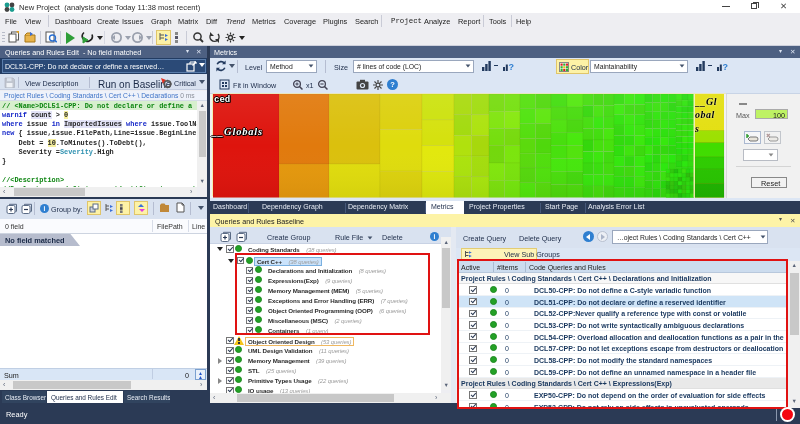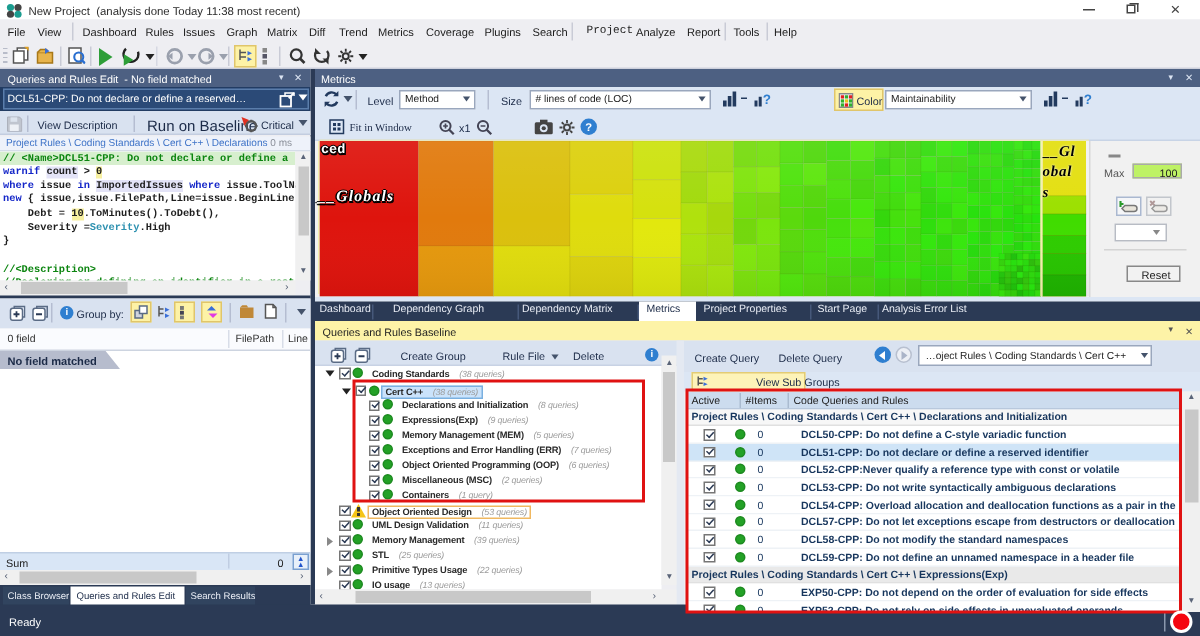--- a/index.html
+++ b/index.html
@@ -32,26 +32,26 @@
 <div class="abs" style="left:722px;top:5.5px;width:8px;height:1px;background:#444;"></div>
 <div class="abs" style="left:751px;top:3px;width:6px;height:6px;border:1px solid #444;background:#fff;"></div>
 <div class="abs" style="left:753px;top:1.5px;width:6px;height:6px;border:1px solid #444;border-left:none;border-bottom:none;"></div>
 <div class="abs" style="left:780px;top:1px;font-size:8.5px;color:#444;">✕</div>
 
 <div class="abs" style="left:0;top:13px;width:800px;height:16px;background:#eeeef2;"></div>
 <div class="abs" style="left:0;top:17px;width:800px;font-size:7.4px;color:#1b1b1b;white-space:nowrap;">
 <span style="position:absolute;left:5px;">File</span>
     <span style="position:absolute;left:25px;">View</span>
 <span style="position:absolute;left:55px;">Dashboard</span>
-    <span style="position:absolute;left:97px;">Rules</span>
+    <span style="position:absolute;left:97px;">Create</span>
 <span style="position:absolute;left:122px;">Issues</span>
     <span style="position:absolute;left:151px;">Graph</span>
 <span style="position:absolute;left:178px;">Matrix</span>
     <span style="position:absolute;left:206px;">Diff</span>
-<span style="position:absolute;left:226px;">Trend</span>
+<span style="position:absolute;left:226px;font-style:italic;">Trend</span>
     <span style="position:absolute;left:252px;">Metrics</span>
 <span style="position:absolute;left:284px;">Coverage</span>
     <span style="position:absolute;left:323px;">Plugins</span>
 <span style="position:absolute;left:355px;">Search</span>
     <span style="position:absolute;left:391px;font-family:Liberation Mono, monospace;">Project</span>
 <span style="position:absolute;left:424px;">Analyze</span>
     <span style="position:absolute;left:458px;">Report</span>
 <span style="position:absolute;left:489px;">Tools</span>
     <span style="position:absolute;left:516px;">Help</span>
 </div>
@@ -326,21 +326,21 @@
   </svg>
 
 <div class="abs" style="left:210px;top:75.5px;width:590px;height:18px;background:#dce6f4;border-bottom:1px solid #c8d4e6;"></div>
 <svg class="abs" style="left:219px;top:78.5px" width="11" height="11" viewBox="0 0 11 11">
     <rect x="1" y="1" width="9" height="9" fill="none" stroke="#223a5e"></rect>
     <rect x="3" y="3" width="2" height="2" fill="#223a5e"></rect>
     <rect x="6" y="3" width="2" height="2" fill="#223a5e"></rect>
     <rect x="3" y="6" width="2" height="2" fill="#223a5e"></rect>
     <rect x="6" y="6" width="2" height="2" fill="#223a5e"></rect>
   </svg>
-<div class="abs" style="left:233px;top:81px;color:#1b2a47;font-size:7.2px;font-family:Liberation Serif, serif;">Fit in Window</div>
+<div class="abs" style="left:233px;top:81px;color:#1b2a47;font-size:7.2px;">Fit in Window</div>
 <svg class="abs" style="left:292px;top:78.5px" width="12" height="12" viewBox="0 0 12 12">
     <circle cx="5" cy="5" r="3.4" fill="none" stroke="#445" stroke-width="1.3"></circle>
     <path d="M7.5 7.5 l3 3" stroke="#445" stroke-width="1.5"></path>
     <path d="M5 3.4 v3.2 M3.4 5 h3.2" stroke="#445" stroke-width="1.1"></path>
   </svg>
 <div class="abs" style="left:306px;top:81px;color:#1b2a47;font-size:7.2px;">x1</div>
 <svg class="abs" style="left:317px;top:78.5px" width="12" height="12" viewBox="0 0 12 12">
     <circle cx="5" cy="5" r="3.4" fill="none" stroke="#445" stroke-width="1.3"></circle>
     <path d="M7.5 7.5 l3 3" stroke="#445" stroke-width="1.5"></path>
     <path d="M3.4 5 h3.2" stroke="#445" stroke-width="1.1"></path>

